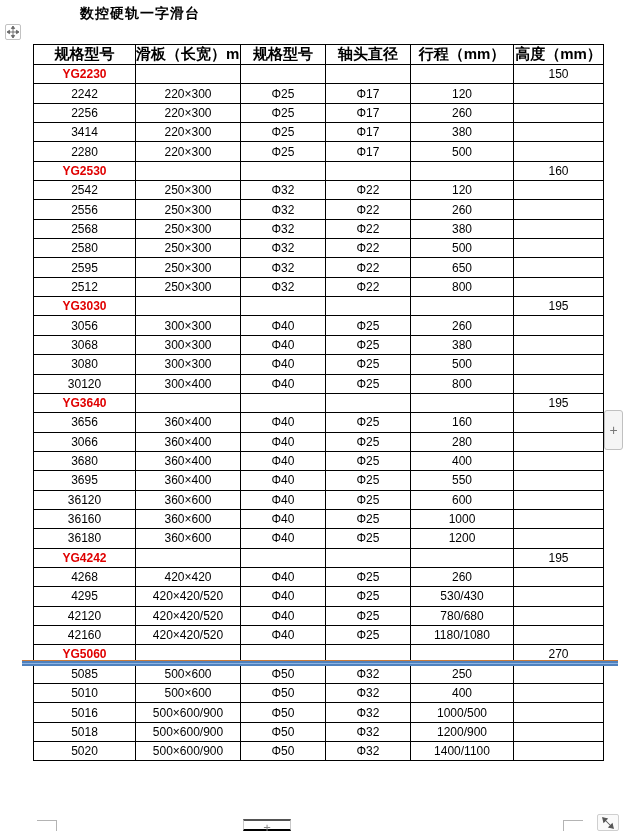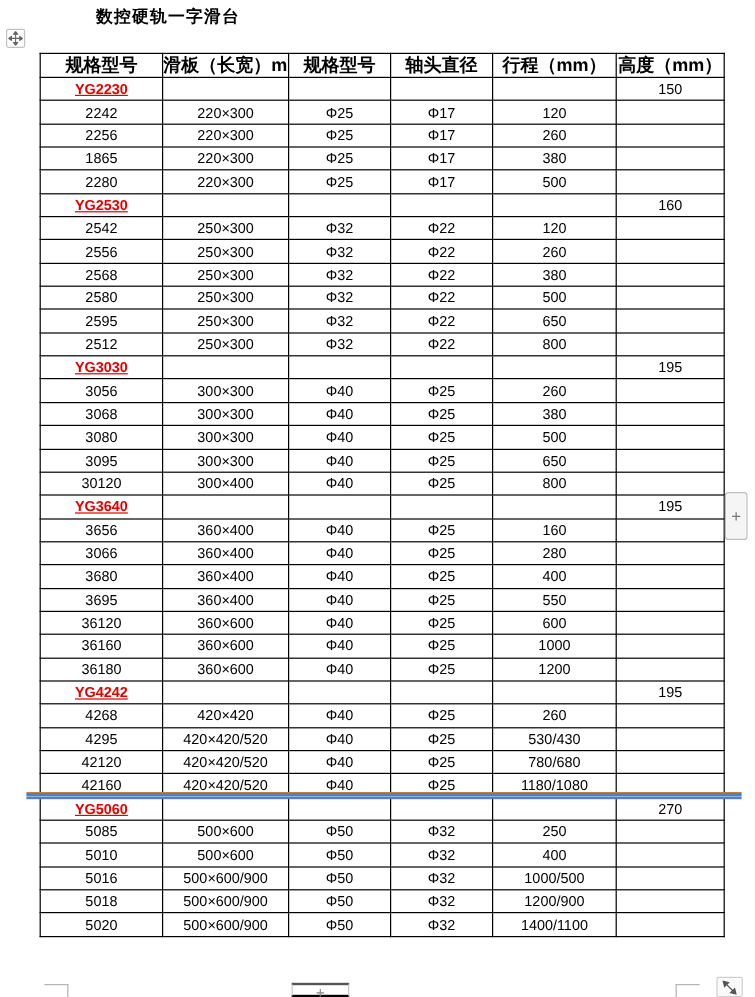--- a/index.html
+++ b/index.html
@@ -31,21 +31,21 @@
   }
   table.spec th,table.spec td{
     border:1px solid #000;
     text-align:center;vertical-align:middle;
     padding:0;overflow:hidden;white-space:nowrap;
   }
   table.spec thead tr{height:20px;}
   table.spec tbody tr{height:19.35px;}
   table.spec th{font-size:15px;font-weight:bold;}
   table.spec td{font-size:12px;}
-  td.model-red{color:#e00000;font-weight:bold;text-decoration:underline;}
+  td.model-red{color:#e00000;font-weight:bold;}
   .divider-line{
     position:absolute;left:-11px;width:596px;height:6px;z-index:5;
     background:linear-gradient(to bottom,
       #c97b3a 0px,#c97b3a 1px,
       #4f81bd 1px,#4f81bd 3px,
       #8eb4e3 3px,#8eb4e3 4px,
       #4f81bd 4px,#4f81bd 6px);
   }
   
   .side-plus{
@@ -131,21 +131,21 @@
         </tr>
         <tr>
           <td>2256</td>
           <td>220×300</td>
           <td>Φ25</td>
           <td>Φ17</td>
           <td>260</td>
           <td></td>
         </tr>
         <tr>
-          <td>1865</td>
+          <td>3414</td>
           <td>220×300</td>
           <td>Φ25</td>
           <td>Φ17</td>
           <td>380</td>
           <td></td>
         </tr>
         <tr>
           <td>2280</td>
           <td>220×300</td>
           <td>Φ25</td>
@@ -232,28 +232,20 @@
           <td>Φ25</td>
           <td>380</td>
           <td></td>
         </tr>
         <tr>
           <td>3080</td>
           <td>300×300</td>
           <td>Φ40</td>
           <td>Φ25</td>
           <td>500</td>
-          <td></td>
-        </tr>
-        <tr>
-          <td>3095</td>
-          <td>300×300</td>
-          <td>Φ40</td>
-          <td>Φ25</td>
-          <td>650</td>
           <td></td>
         </tr>
         <tr>
           <td>30120</td>
           <td>300×400</td>
           <td>Φ40</td>
           <td>Φ25</td>
           <td>800</td>
           <td></td>
         </tr>

